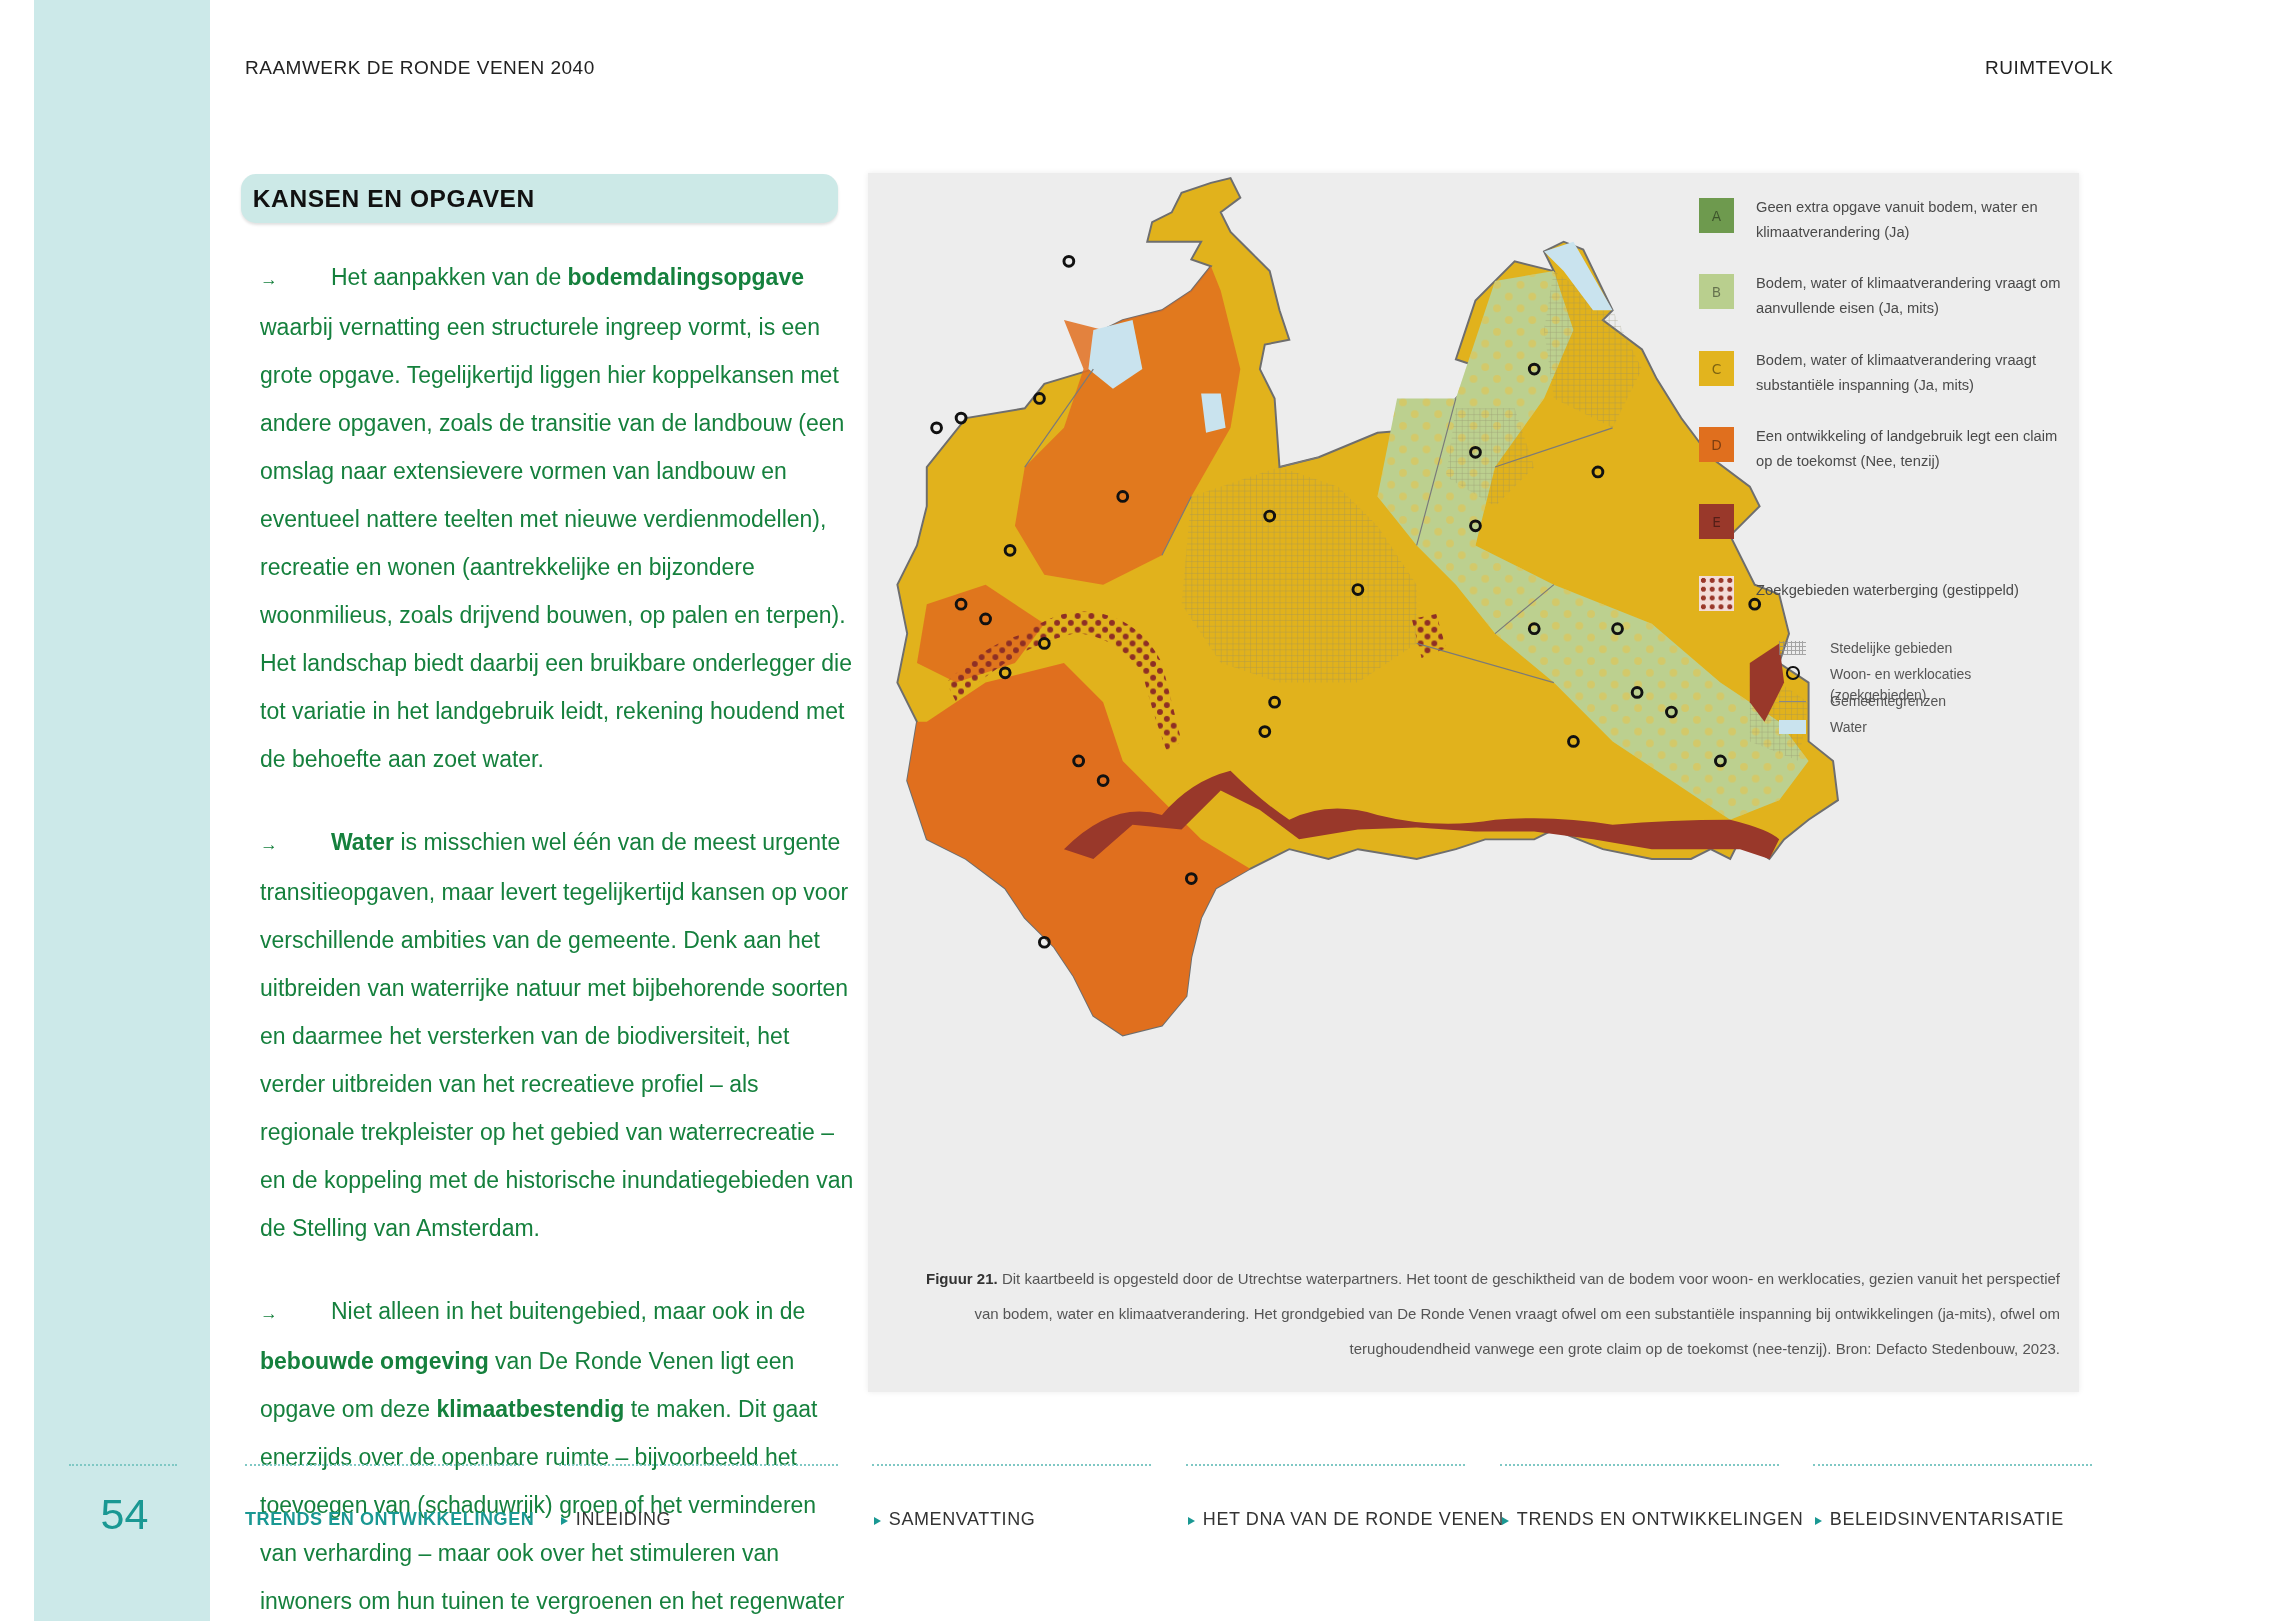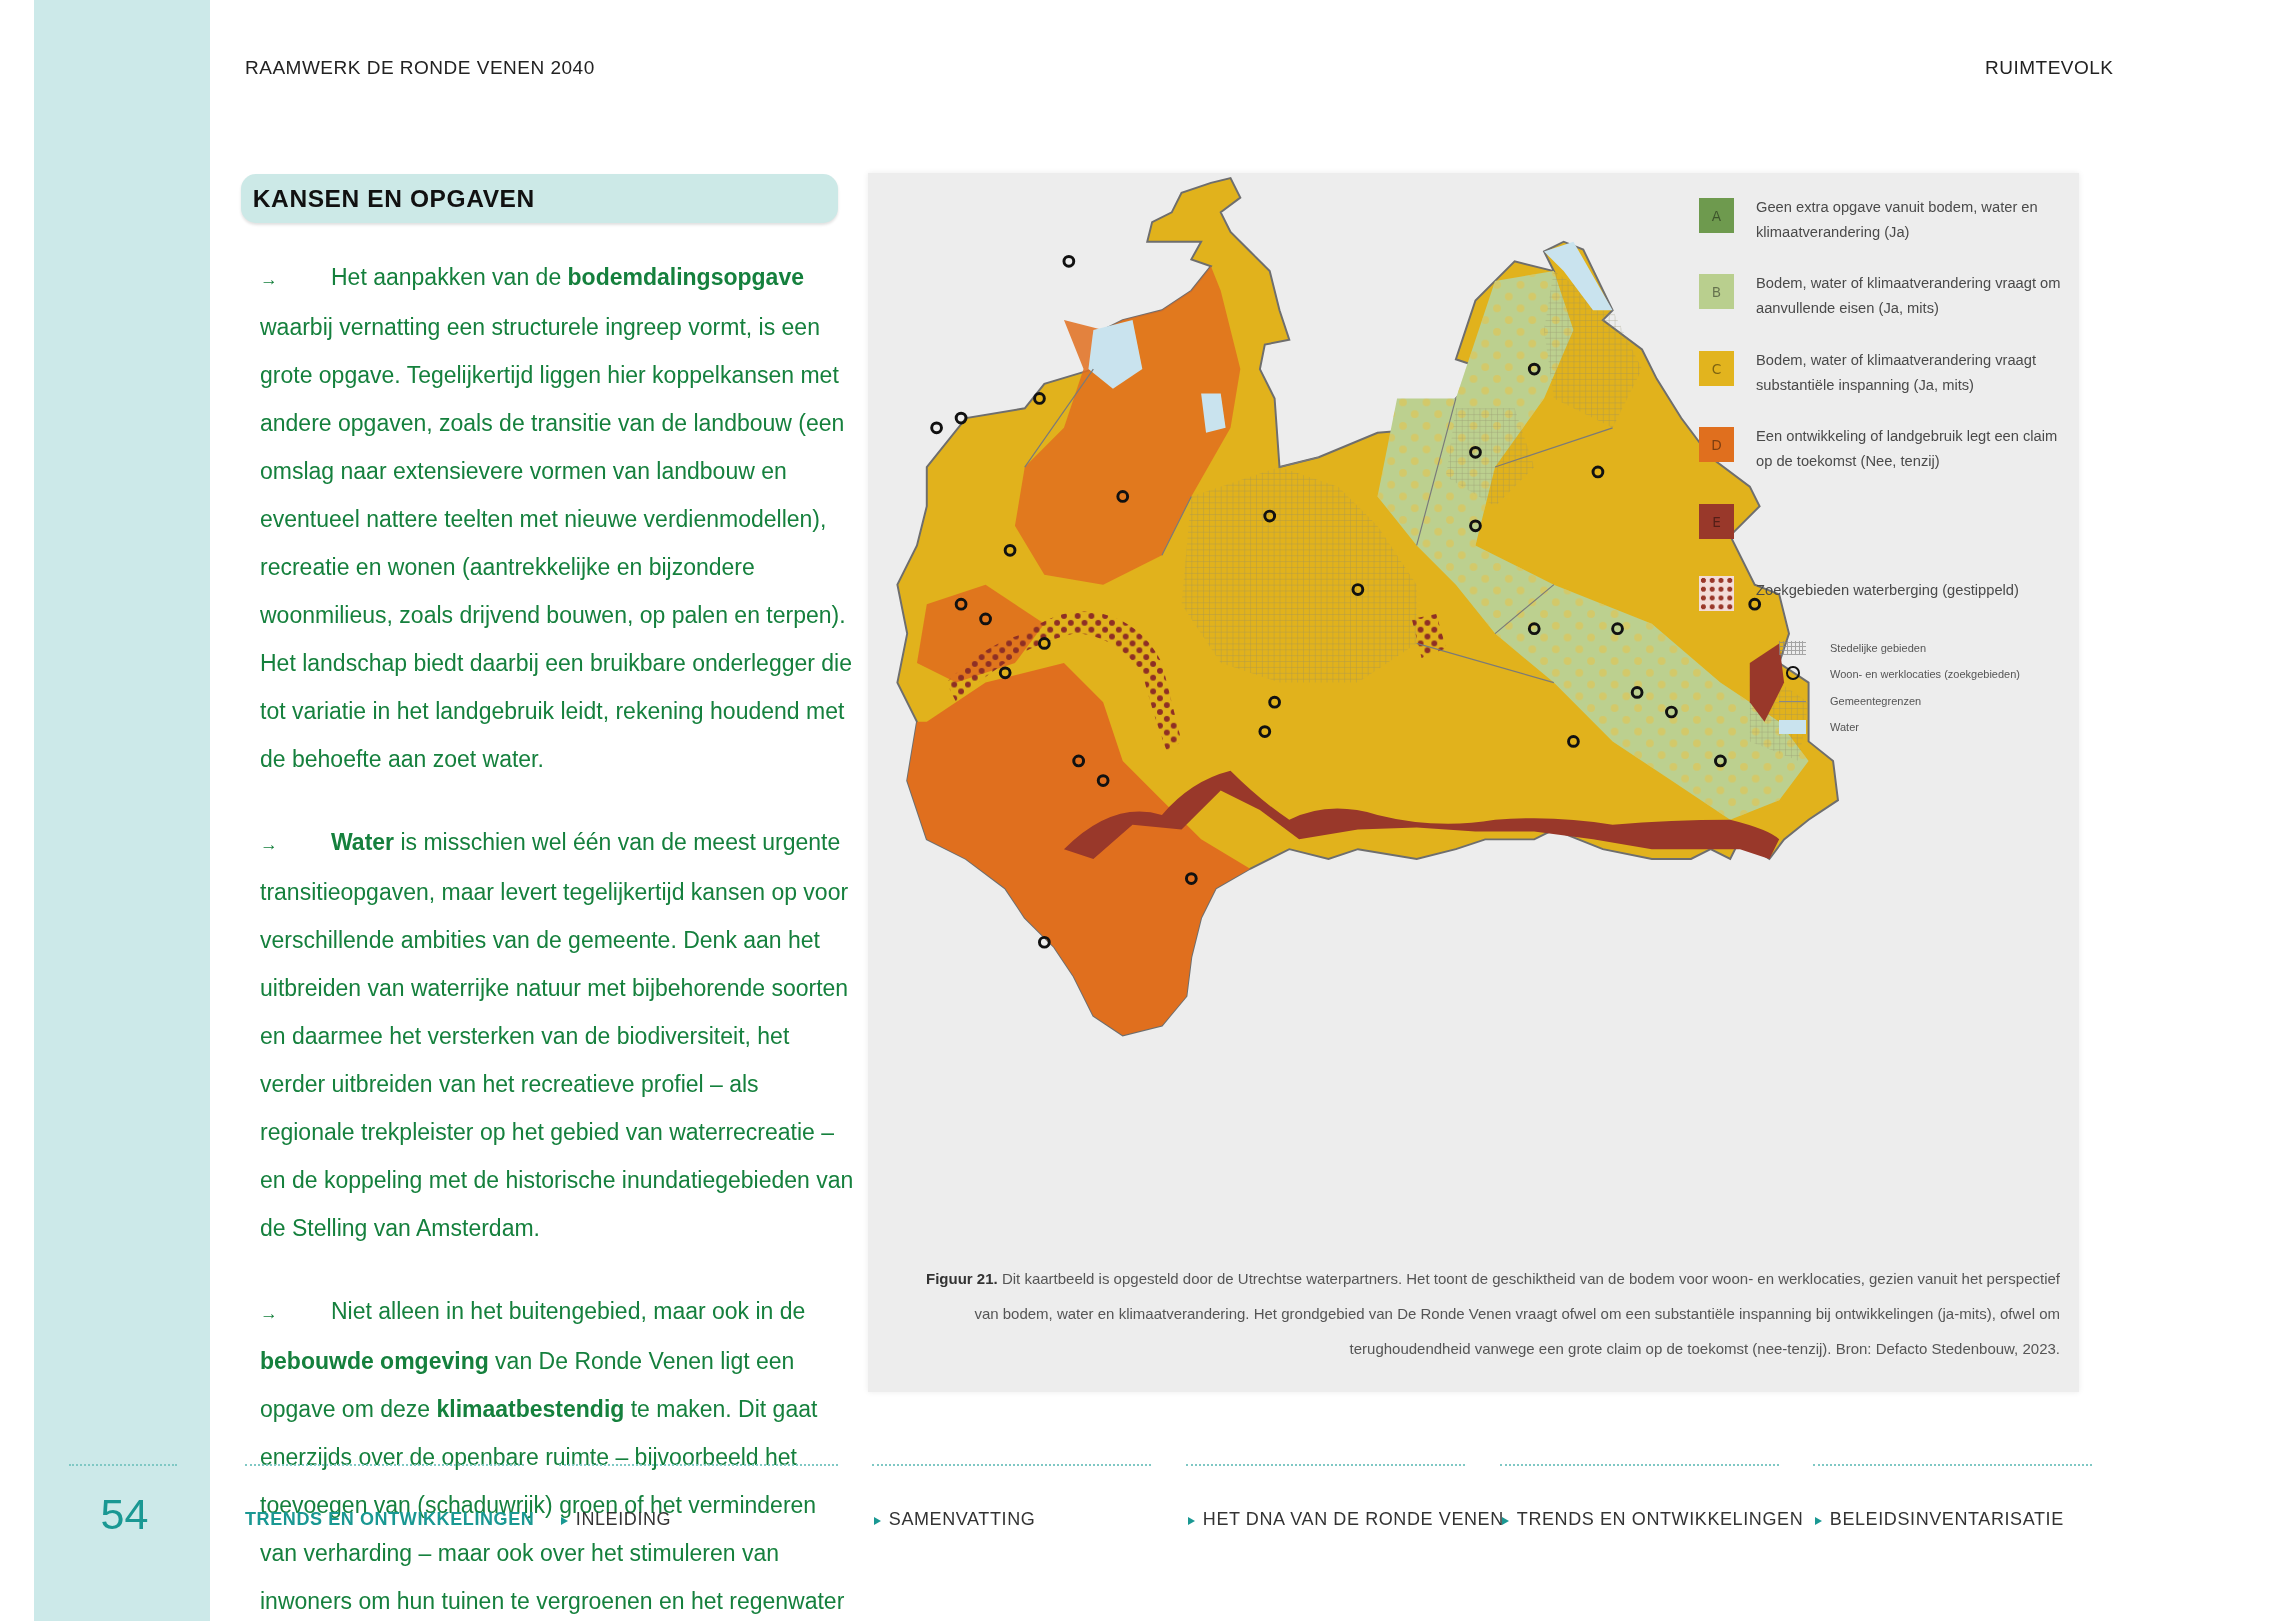--- a/index.html
+++ b/index.html
@@ -33,21 +33,21 @@
   .legend { position:absolute; left:831px; top:21.6px; width:372px; }
   .legend-item { position:absolute; left:0; width:372px; height:59px; }
   .legend-swatch {
     position:absolute; left:0; top:3.9px; width:35px; height:35px;
     font-family:"DejaVu Sans", sans-serif; font-size:13.7px; color:rgba(0,0,0,0.45);
     display:flex; align-items:center; justify-content:center;
   }
   .legend-label { position:absolute; left:57px; top:0; width:314px; font-size:14.7px; line-height:25.5px; color:#4a4a4a; }
   .legend-small { position:absolute; left:0; width:372px; height:23.5px; }
   .legend-small .sym { position:absolute; left:80px; top:3.9px; width:27.4px; height:13.7px; }
-  .legend-small .lbl { position:absolute; left:131px; top:0; font-size:11px; color:#555; line-height:21.6px; }
+  .legend-small .lbl { position:absolute; left:131px; top:0; font-size:14px; color:#555; line-height:21.6px; }
 
   .caption { position:absolute; left:35px; top:1088px; width:1157px; font-size:15px; line-height:35px; color:#555;text-align:right; }
   .caption b { color:#333; }
 
   .footer-rule { position:absolute; top:1464px; height:0; border-top:2px dotted #7fc8c4; }
   .page-number { position:absolute; left:61px; top:1490px; width:127px; text-align:center; font-size:43px; color:#1a9893; }
   .footer-nav { position:absolute; top:1509px; font-size:18px; letter-spacing:0.6px; color:#333; }
   .footer-nav.current { color:#1a9893; font-weight:bold; }
   .footer-nav .tri { display:inline-block; width:0; height:0; border-top:4.9px solid transparent; border-bottom:4.9px solid transparent; border-left:7.8px solid #1a9893; margin-right:7.8px; }
 </style>

